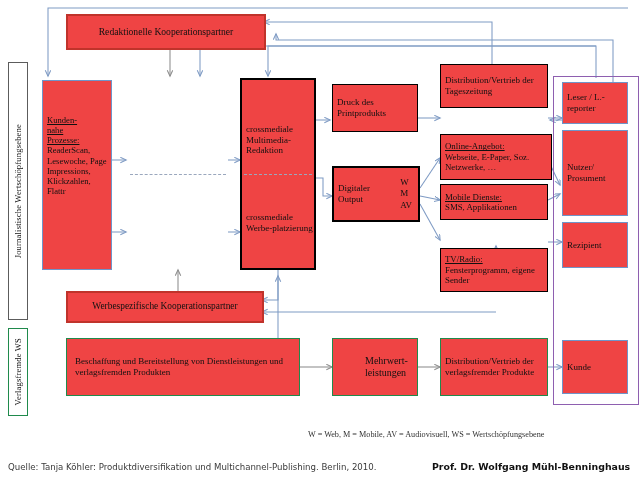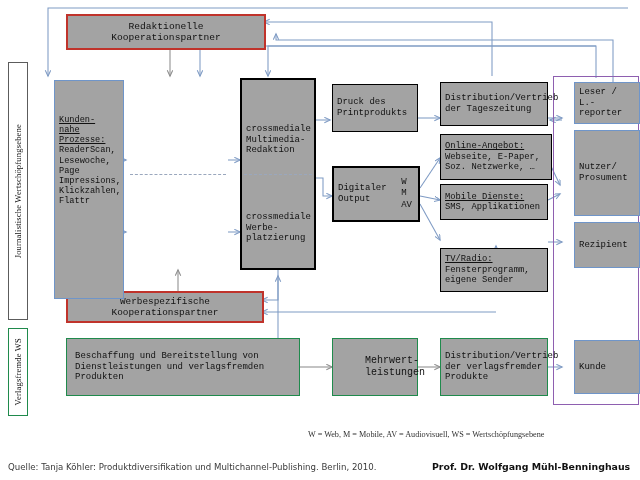--- a/index.html
+++ b/index.html
@@ -10,35 +10,35 @@
     font-family:"Liberation Serif", serif;
     overflow:hidden;
     position:relative;
   }
   #stage{position:absolute;left:0;top:0;width:640px;height:480px;}
   #wires{position:absolute;left:0;top:0;width:640px;height:480px;pointer-events:none;}
 
   .box{
     position:absolute;
     box-sizing:border-box;
-    background:#a3a3a3;
+    background:#ef4444;
     display:flex;
     align-items:center;
-    font-family:Liberation Mono, monospace;
+    font-family:Liberation Serif, serif;
     line-height:1.18;
     color:#111;
     z-index:3;
   }
   .box .txt{display:block;width:100%;padding:0 4px;}
 
   
   .b-black{border:2px solid #000;}
   .b-black-thin{border:1.6px solid #000;}
   
-  .b-blue{border:1.5px solid #6f95c9;margin-left:12px;}
+  .b-blue{border:1.5px solid #6f95c9;}
   
   .b-red{border:2px solid #c0332b;}
   
   .b-green{border:1.8px solid #1f8a4c;}
   
   .b-grey{border:1.3px solid #5c5c5c;}
   
   .b-purple{border:1.5px solid #8e5fb0;background:transparent;}
 
   .vlabel{
@@ -167,21 +167,21 @@
   </div>
 
   <div class="box b-red" style="left:66px;top:14px;width:200px;height:36px;font-size:9.6px;">
     <span class="txt" style="text-align:center;">Redaktionelle Kooperationspartner</span>
   </div>
 
   <div class="box b-red" style="left:66px;top:291px;width:198px;height:32px;font-size:9.4px;">
     <span class="txt" style="text-align:center;">Werbespezifische Kooperationspartner</span>
   </div>
 
-  <div class="box b-blue" style="left:42px;top:80px;width:70px;height:219px;font-size:8.6px;align-items:flex-start;">
+  <div class="box b-blue" style="left:42px;top:80px;width:70px;height:190px;font-size:8.6px;align-items:flex-start;">
     <span class="txt" style="padding-top:34px;">
       <span class="u">Kunden-</span><br>
       <span class="u">nahe</span><br>
       <span class="u">Prozesse:</span><br>
       <span>ReaderScan, Lesewoche, Page Impressions, Klickzahlen, Flattr</span>
     </span>
   </div>
 
   <div class="split" style="left:130px;top:174px;width:96px;"></div>
 
@@ -197,21 +197,21 @@
 
   <div class="box b-black" style="left:332px;top:166px;width:88px;height:56px;font-size:9px;position:absolute;">
     <span class="txt" style="width:56px;">Digitaler Output</span>
     <span class="wmav" style="font-size:9px;">
       <span>W</span><br>
       <span>M</span><br>
       <span>AV</span>
     </span>
   </div>
 
-  <div class="box b-black-thin" style="left:440px;top:82px;width:108px;height:44px;font-size:9px;">
+  <div class="box b-black-thin" style="left:440px;top:64px;width:108px;height:44px;font-size:9px;">
     <span class="txt">Distribution/Vertrieb der Tageszeitung</span>
   </div>
 
   <div class="box b-black-thin" style="left:440px;top:134px;width:112px;height:46px;font-size:8.8px;">
     <span class="txt">
       <span class="u">Online-Angebot:</span><br>
       <span>Webseite, E-Paper, Soz. Netzwerke, …</span>
     </span>
   </div>
 

